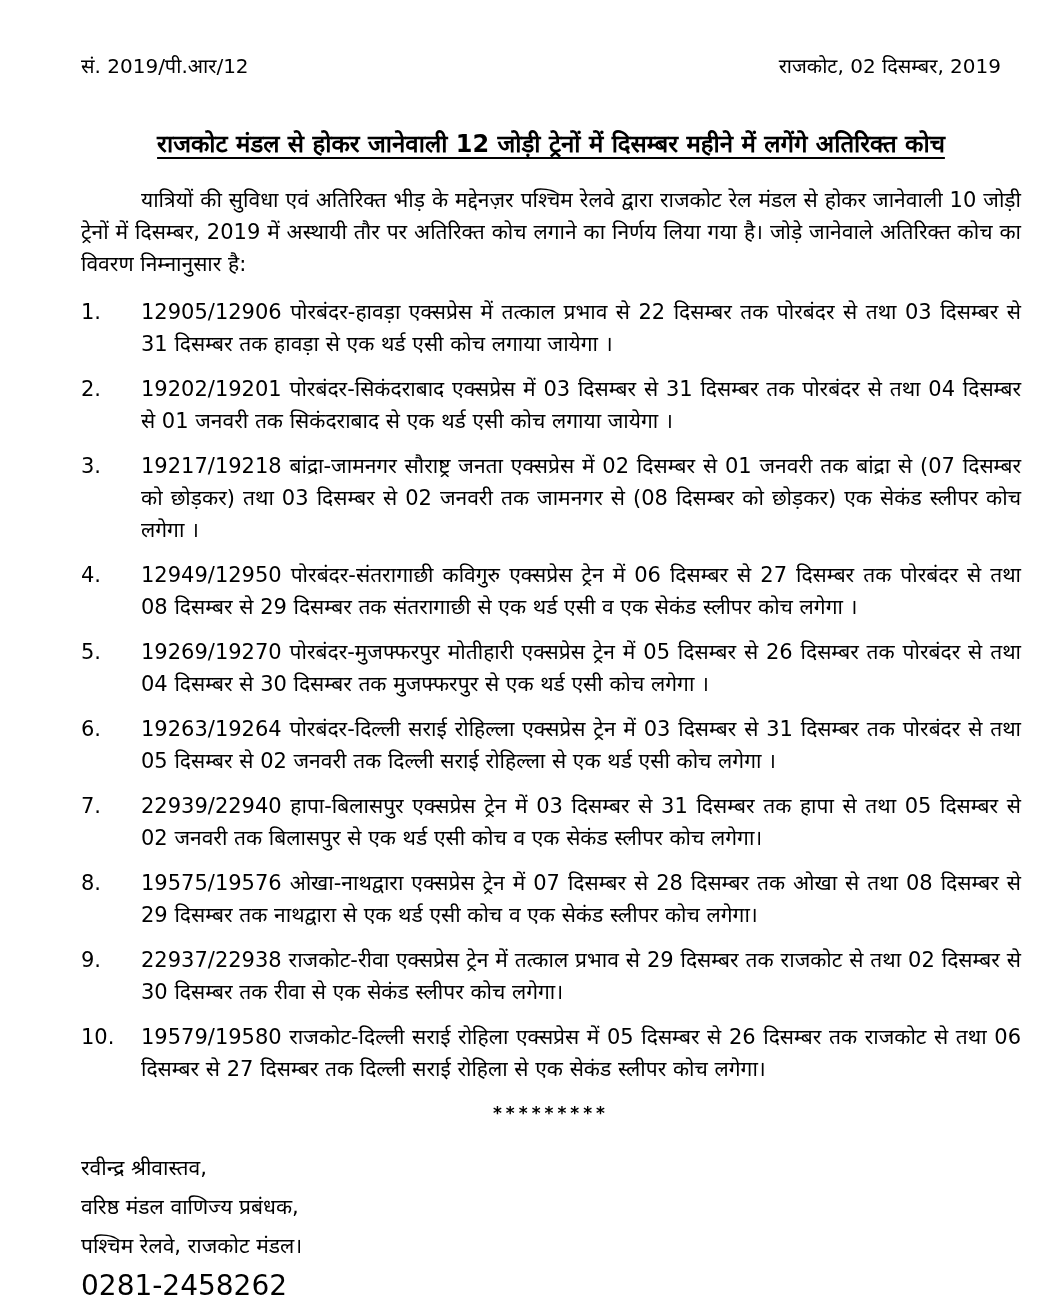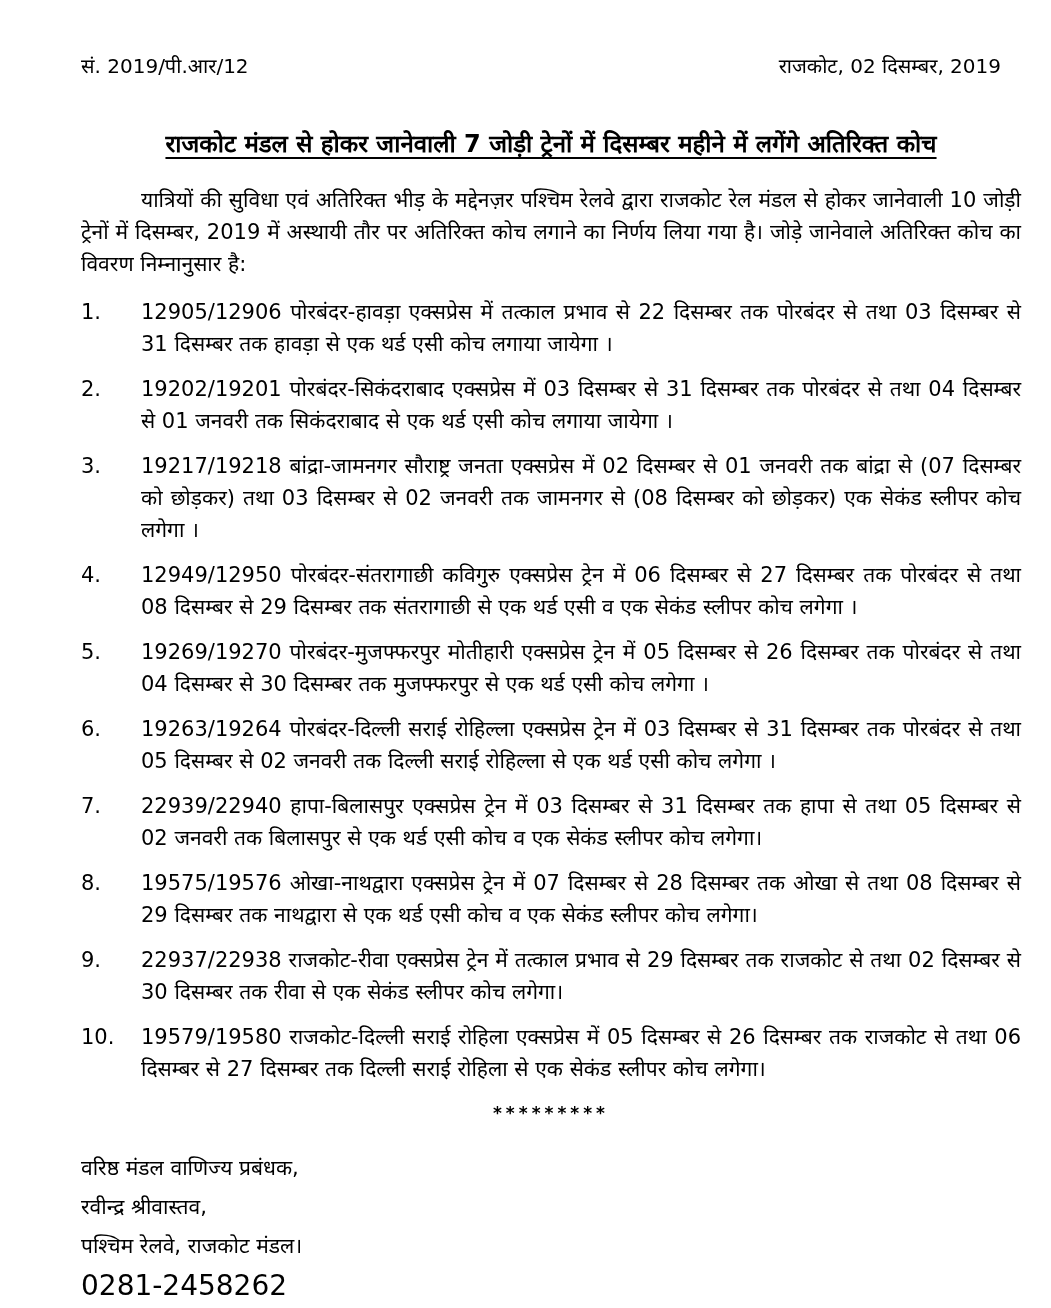--- a/index.html
+++ b/index.html
@@ -74,21 +74,21 @@
 </head>
 <body>
 
 <div class="page">
 
   <div class="header-row">
     <span>सं. 2019/पी.आर/12</span>
     <span>राजकोट, 02 दिसम्बर, 2019</span>
   </div>
 
-  <div class="title">राजकोट मंडल से होकर जानेवाली 7 जोड़ी ट्रेनों में दिसम्बर महीने में लगेंगे अतिरिक्त कोच</div>
+  <div class="title">राजकोट मंडल से होकर जानेवाली 12 जोड़ी ट्रेनों में दिसम्बर महीने में लगेंगे अतिरिक्त कोच</div>
 
   <p class="intro">यात्रियों की सुविधा एवं अतिरिक्त भीड़ के मद्देनज़र पश्चिम रेलवे द्वारा राजकोट रेल मंडल से होकर जानेवाली 10 जोड़ी ट्रेनों में दिसम्बर, 2019 में अस्थायी तौर पर अतिरिक्त कोच लगाने का निर्णय लिया गया है। जोड़े जानेवाले अतिरिक्त कोच का विवरण निम्नानुसार है:</p>
 
   <div class="items">
     <div class="item">
       <span class="num">1.</span>
       <span class="txt">12905/12906 पोरबंदर-हावड़ा एक्सप्रेस में तत्काल प्रभाव से 22 दिसम्बर तक पोरबंदर से तथा 03 दिसम्बर से 31 दिसम्बर तक हावड़ा से एक थर्ड एसी कोच लगाया जायेगा ।</span>
     </div>
     <div class="item">
       <span class="num">2.</span>
@@ -124,19 +124,19 @@
     </div>
     <div class="item">
       <span class="num">10.</span>
       <span class="txt">19579/19580 राजकोट-दिल्ली सराई रोहिला एक्सप्रेस में 05 दिसम्बर से 26 दिसम्बर तक राजकोट से तथा 06 दिसम्बर से 27 दिसम्बर तक दिल्ली सराई रोहिला से एक सेकंड स्लीपर कोच  लगेगा।</span>
     </div>
   </div>
 
   <div class="separator">*********</div>
 
   <div class="signature">
+    <div>रवीन्द्र श्रीवास्तव,</div>
     <div>वरिष्ठ मंडल वाणिज्य प्रबंधक,</div>
-    <div>रवीन्द्र श्रीवास्तव,</div>
     <div>पश्चिम रेलवे, राजकोट मंडल।</div>
     <div class="phone">0281-2458262</div>
   </div>
 
 </div>
 
 </body></html>

